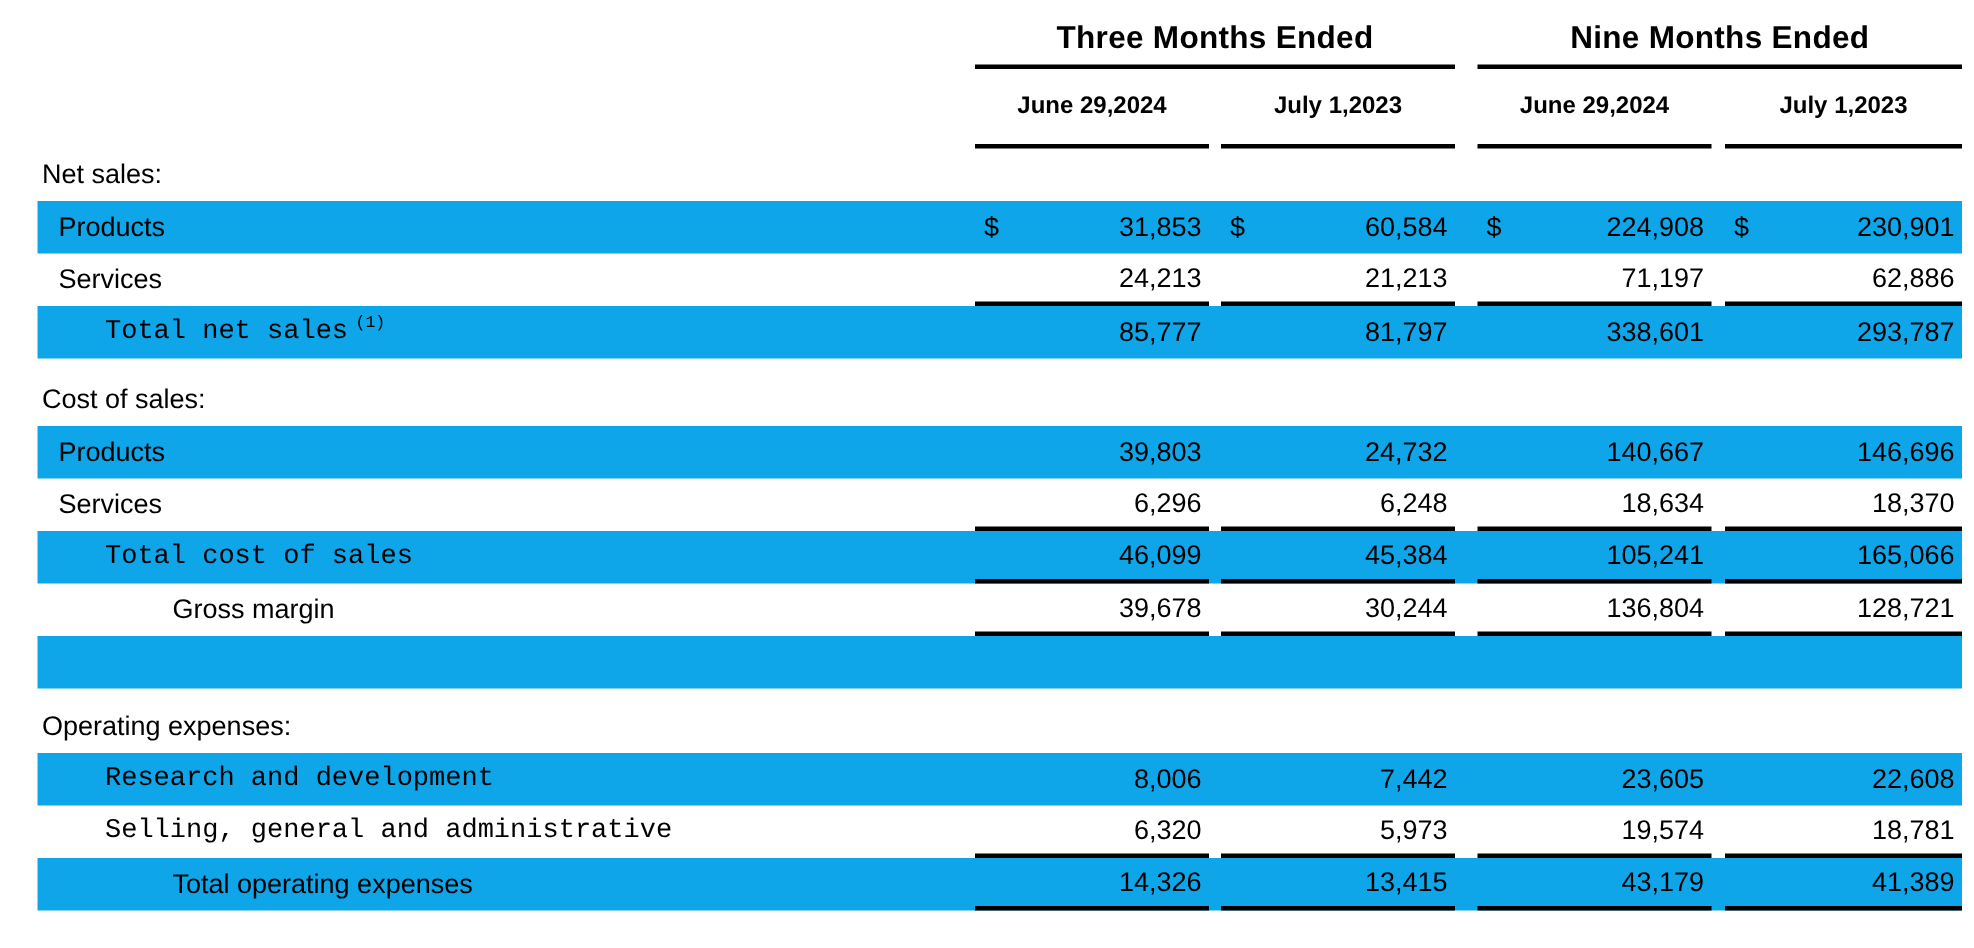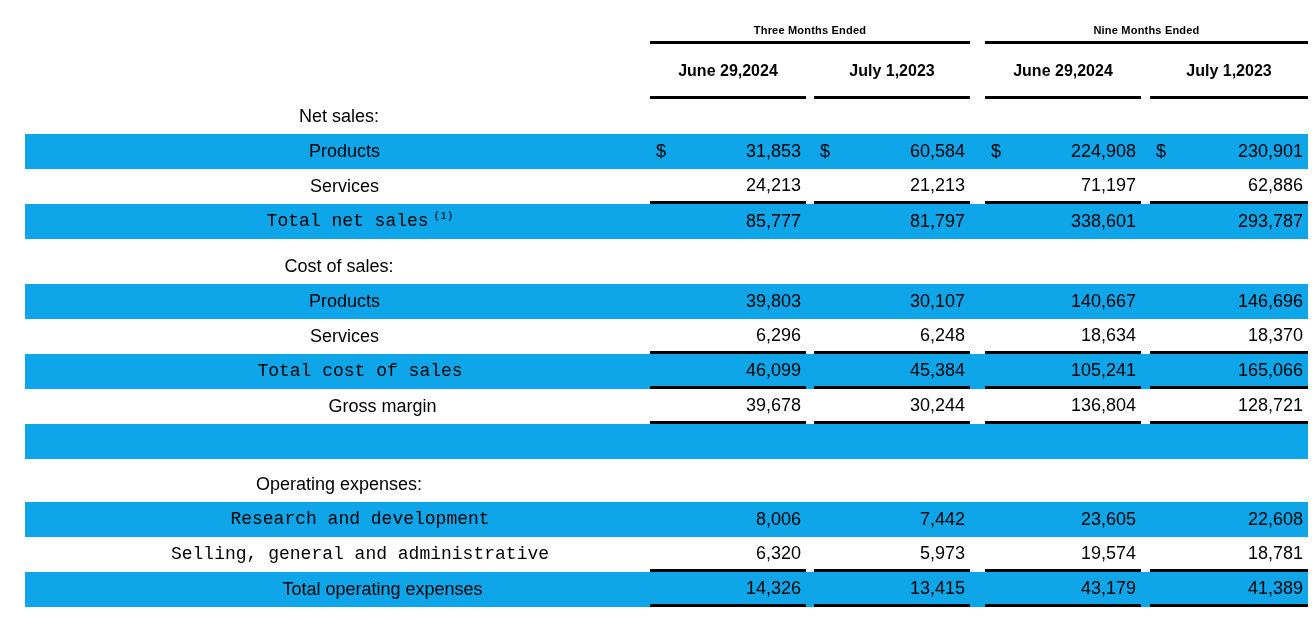--- a/index.html
+++ b/index.html
@@ -27,21 +27,21 @@
     grid-template-columns: 625px 156px 8px 156px 15px 156px 9px 158px;
   }
   
   .groups-row { height: 30px; }
   .group-cell {
     grid-column: span 3;
     display: flex;
     align-items: flex-end;
     justify-content: center;
     font-weight: bold;
-    font-size: 11px;
+    font-size: 21px;
     letter-spacing: 0.2px;
     border-bottom: 3px solid #000;
     padding-bottom: 5px;
     box-sizing: border-box;
     white-space: nowrap;
   }
   .dates-row { height: 55px; }
   .date-cell {
     display: flex;
     flex-direction: row;
@@ -55,21 +55,20 @@
     white-space: nowrap;
   }
   
   .row { height: 35px; }
   .row.shaded { background: #0ea5e9; }
   .cell-label {
     font-size: 18px;
     line-height: 35px;
     white-space: nowrap;
     overflow: hidden;
-    text-align: center;
   }
   .indent-0 { padding-left: 3px; }
   .indent-1 { padding-left: 14px; }
   .indent-2 { padding-left: 45px; font-family: Liberation Mono, monospace; }
   .indent-3 { padding-left: 90px; }
   .cell-num {
     display: flex;
     align-items: center;
     justify-content: flex-end;
     font-size: 18px;
@@ -203,21 +202,21 @@
           <div></div>
           <div class="cell-num"></div>
         </div>
         <div class="grid row shaded">
           <div class="cell-label indent-1">Products</div>
           <div class="cell-num">
             <span>39,803</span>
           </div>
           <div></div>
           <div class="cell-num">
-            <span>30,107</span>
+            <span>24,732</span>
           </div>
           <div></div>
           <div class="cell-num">
             <span>140,667</span>
           </div>
           <div></div>
           <div class="cell-num">
             <span>146,696</span>
           </div>
         </div>

